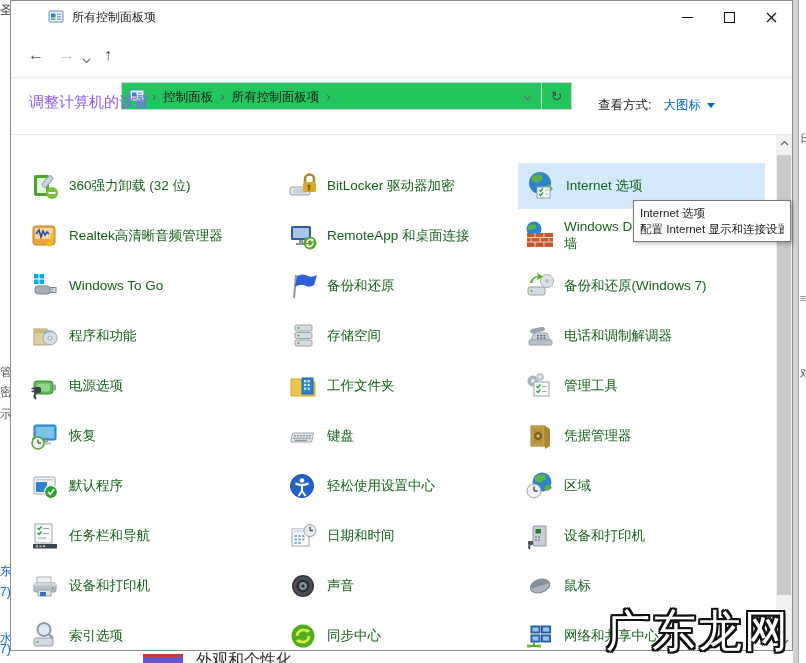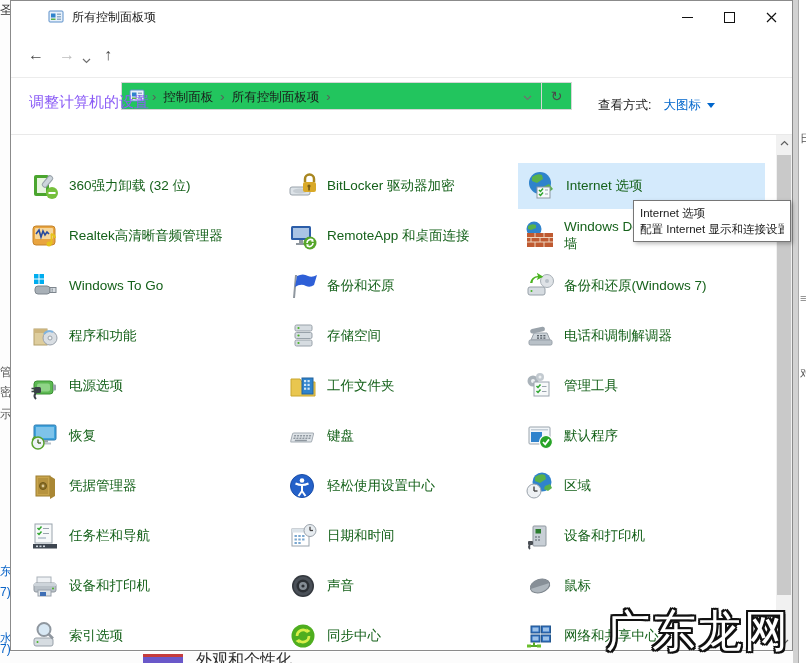--- a/index.html
+++ b/index.html
@@ -400,37 +400,37 @@
                   <rect x="20" y="17.5" width="2" height="1.5"></rect>
                   <rect x="23" y="17.5" width="2" height="1.5"></rect>
                   <rect x="10" y="19.8" width="12" height="1.4"></rect>
                 </g>
               </g>
             </svg></span>
           <span class="label">键盘</span>
         </div>
         <div class="cell">
           <span class="icon"><svg width="100%" height="100%" viewBox="0 0 32 32" xmlns="http://www.w3.org/2000/svg">
+              <rect x="7" y="6" width="14" height="20" fill="#c8a44c" stroke="#9d7f30"></rect>
+              <path d="M21 6 l5 3 v17 l-5 3z" fill="#a98734"></path>
+              <rect x="9" y="8" width="10" height="16" fill="#b6933f"></rect>
+              <circle cx="14" cy="16" r="3.5" fill="#8a6f26" stroke="#6e5719"></circle>
+              <circle cx="14" cy="16" r="1.4" fill="#d9c896"></circle>
+            </svg></span>
+          <span class="label">凭据管理器</span>
+        </div>
+        <div class="cell">
+          <span class="icon"><svg width="100%" height="100%" viewBox="0 0 32 32" xmlns="http://www.w3.org/2000/svg">
               <rect x="5" y="7" width="21" height="17" rx="1" fill="#f2f6f9" stroke="#9aa4ad"></rect>
               <rect x="7" y="9" width="17" height="1.5" fill="#c3cdd6"></rect>
               <rect x="7" y="12" width="11" height="10" fill="#2f83cc"></rect>
               <circle cx="22" cy="22" r="6.5" fill="#27a427" stroke="#fff" stroke-width="1.2"></circle>
               <path d="M19 22 l2.2 2.4 3.8-5" stroke="#fff" stroke-width="1.8" fill="none"></path>
             </svg></span>
           <span class="label">默认程序</span>
-        </div>
-        <div class="cell">
-          <span class="icon"><svg width="100%" height="100%" viewBox="0 0 32 32" xmlns="http://www.w3.org/2000/svg">
-              <rect x="7" y="6" width="14" height="20" fill="#c8a44c" stroke="#9d7f30"></rect>
-              <path d="M21 6 l5 3 v17 l-5 3z" fill="#a98734"></path>
-              <rect x="9" y="8" width="10" height="16" fill="#b6933f"></rect>
-              <circle cx="14" cy="16" r="3.5" fill="#8a6f26" stroke="#6e5719"></circle>
-              <circle cx="14" cy="16" r="1.4" fill="#d9c896"></circle>
-            </svg></span>
-          <span class="label">凭据管理器</span>
         </div>
         <div class="cell">
           <span class="icon"><svg width="100%" height="100%" viewBox="0 0 32 32" xmlns="http://www.w3.org/2000/svg">
               <circle cx="15" cy="16" r="11.5" fill="#2461c9" stroke="#1b4ea8"></circle>
               <circle cx="15" cy="10.5" r="2.3" fill="#fff"></circle>
               <path d="M8.5 13.5 q6.5 3 13 0" stroke="#fff" stroke-width="2" fill="none"></path>
               <path d="M15 16 v5 M15 21 l-3.5 5 M15 21 l3.5 5" stroke="#fff" stroke-width="2" fill="none"></path>
             </svg></span>
           <span class="label">轻松使用设置中心</span>
         </div>

